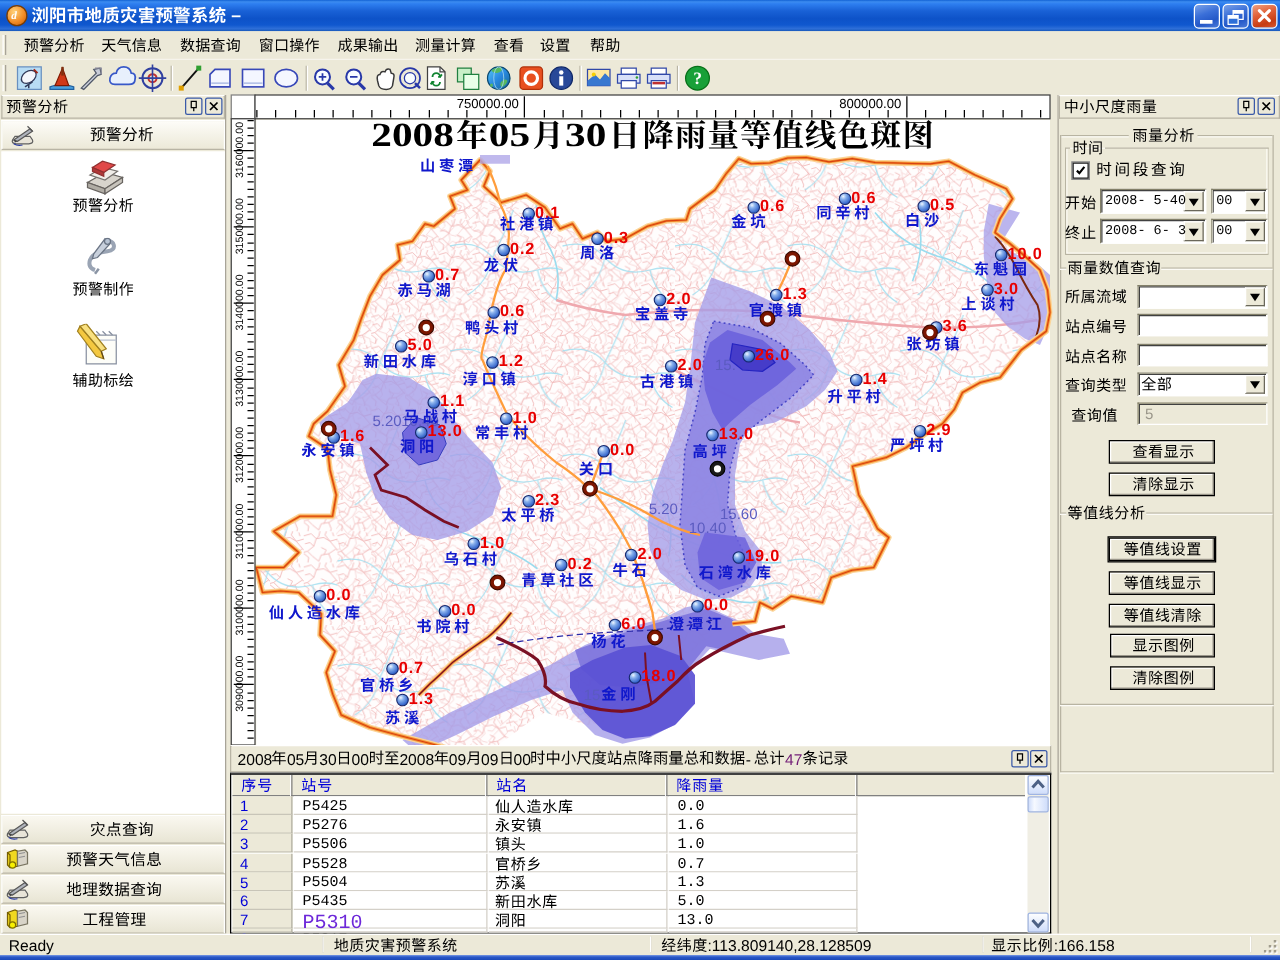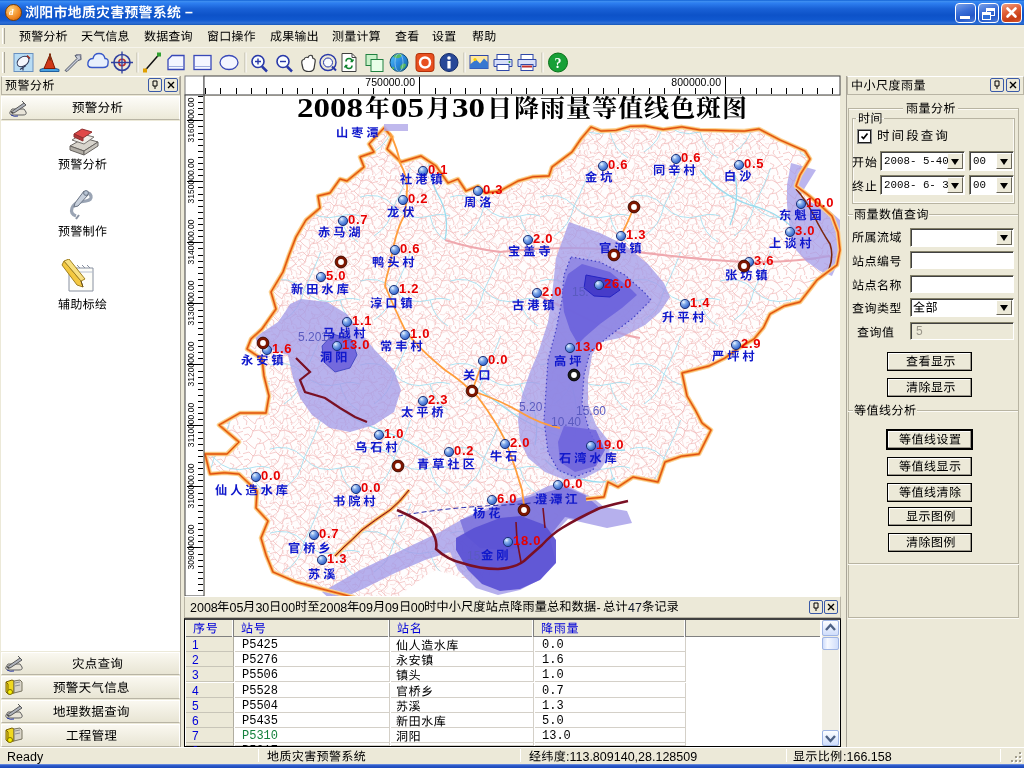--- a/index.html
+++ b/index.html
@@ -987,21 +987,21 @@
       <use href="#gr636e" x="1300"></use>
     </g>
   </svg>
 <div class="lat" style="left:596.6px;top:601px;font-size:12.5px;color:#000">-</div>
 <svg style="position:absolute;left:603.4px;top:600px" width="24.6" height="12.792" viewBox="0 -88 200 104">
     <g fill="#000000">
       <use href="#gr603b" x="0"></use>
       <use href="#gr8ba1" x="100"></use>
     </g>
   </svg>
-<div class="lat" style="left:628px;top:601px;font-size:12.5px;color:#0f172a">47</div>
+<div class="lat" style="left:628px;top:601px;font-size:12.5px;color:#701a75">47</div>
 <svg style="position:absolute;left:641.6px;top:600px" width="36.9" height="12.792" viewBox="0 -88 300 104">
     <g fill="#000000">
       <use href="#gr6761" x="0"></use>
       <use href="#gr8bb0" x="100"></use>
       <use href="#gr5f55" x="200"></use>
     </g>
   </svg>
 <div class="pbtn" style="left:809px;top:600px"><svg width="12" height="12" viewBox="0 0 12 12">
       <path d="M4,2 L8,2 L8,7 L4,7 Z M6,7 L6,10" stroke="#000" fill="none"></path>
     </svg></div>
@@ -1122,21 +1122,21 @@
       <use href="#gr6c34" x="210"></use>
       <use href="#gr5e93" x="315"></use>
     </g>
   </svg>
 <div class="lat mono" style="left:542px;top:714px;font-size:12px;color:#000">5.0</div>
 <div class="abs" style="left:186px;top:728px;width:48px;height:15px;background:#ece9d8;border-right:1px solid #b0ada0;border-bottom:1px solid #c8c5b8"></div>
 <div class="lat" style="left:192px;top:729px;font-size:12px;color:#0000d8">7</div>
 <div class="abs" style="left:235px;top:728px;width:155px;height:15px;background:#fff;border-right:1px solid #d4d0c8;border-bottom:1px solid #d4d0c8"></div>
 <div class="abs" style="left:391px;top:728px;width:143px;height:15px;background:#fff;border-right:1px solid #d4d0c8;border-bottom:1px solid #d4d0c8"></div>
 <div class="abs" style="left:535px;top:728px;width:151px;height:15px;background:#fff;border-right:1px solid #d4d0c8;border-bottom:1px solid #d4d0c8"></div>
-<div class="lat mono" style="left:242px;top:729px;font-size:12px;color:#15803d">P5310</div>
+<div class="lat mono" style="left:242px;top:729px;font-size:16px;color:#6d28d9">P5310</div>
 <svg style="position:absolute;left:396px;top:730px" width="25.2" height="12.48" viewBox="0 -88 210 104">
     <g fill="#000000">
       <use href="#gr6d1e" x="0"></use>
       <use href="#gr9633" x="105"></use>
     </g>
   </svg>
 <div class="lat mono" style="left:542px;top:729px;font-size:12px;color:#000">13.0</div>
 <div class="abs" style="left:186px;top:743px;width:48px;height:3px;background:#ece9d8;border-right:1px solid #b0ada0;border-bottom:1px solid #c8c5b8"></div>
 <div class="lat" style="left:192px;top:744px;font-size:12px;color:#0000d8">8</div>
 <div class="abs" style="left:235px;top:743px;width:155px;height:3px;background:#fff;border-right:1px solid #d4d0c8;border-bottom:1px solid #d4d0c8"></div>

